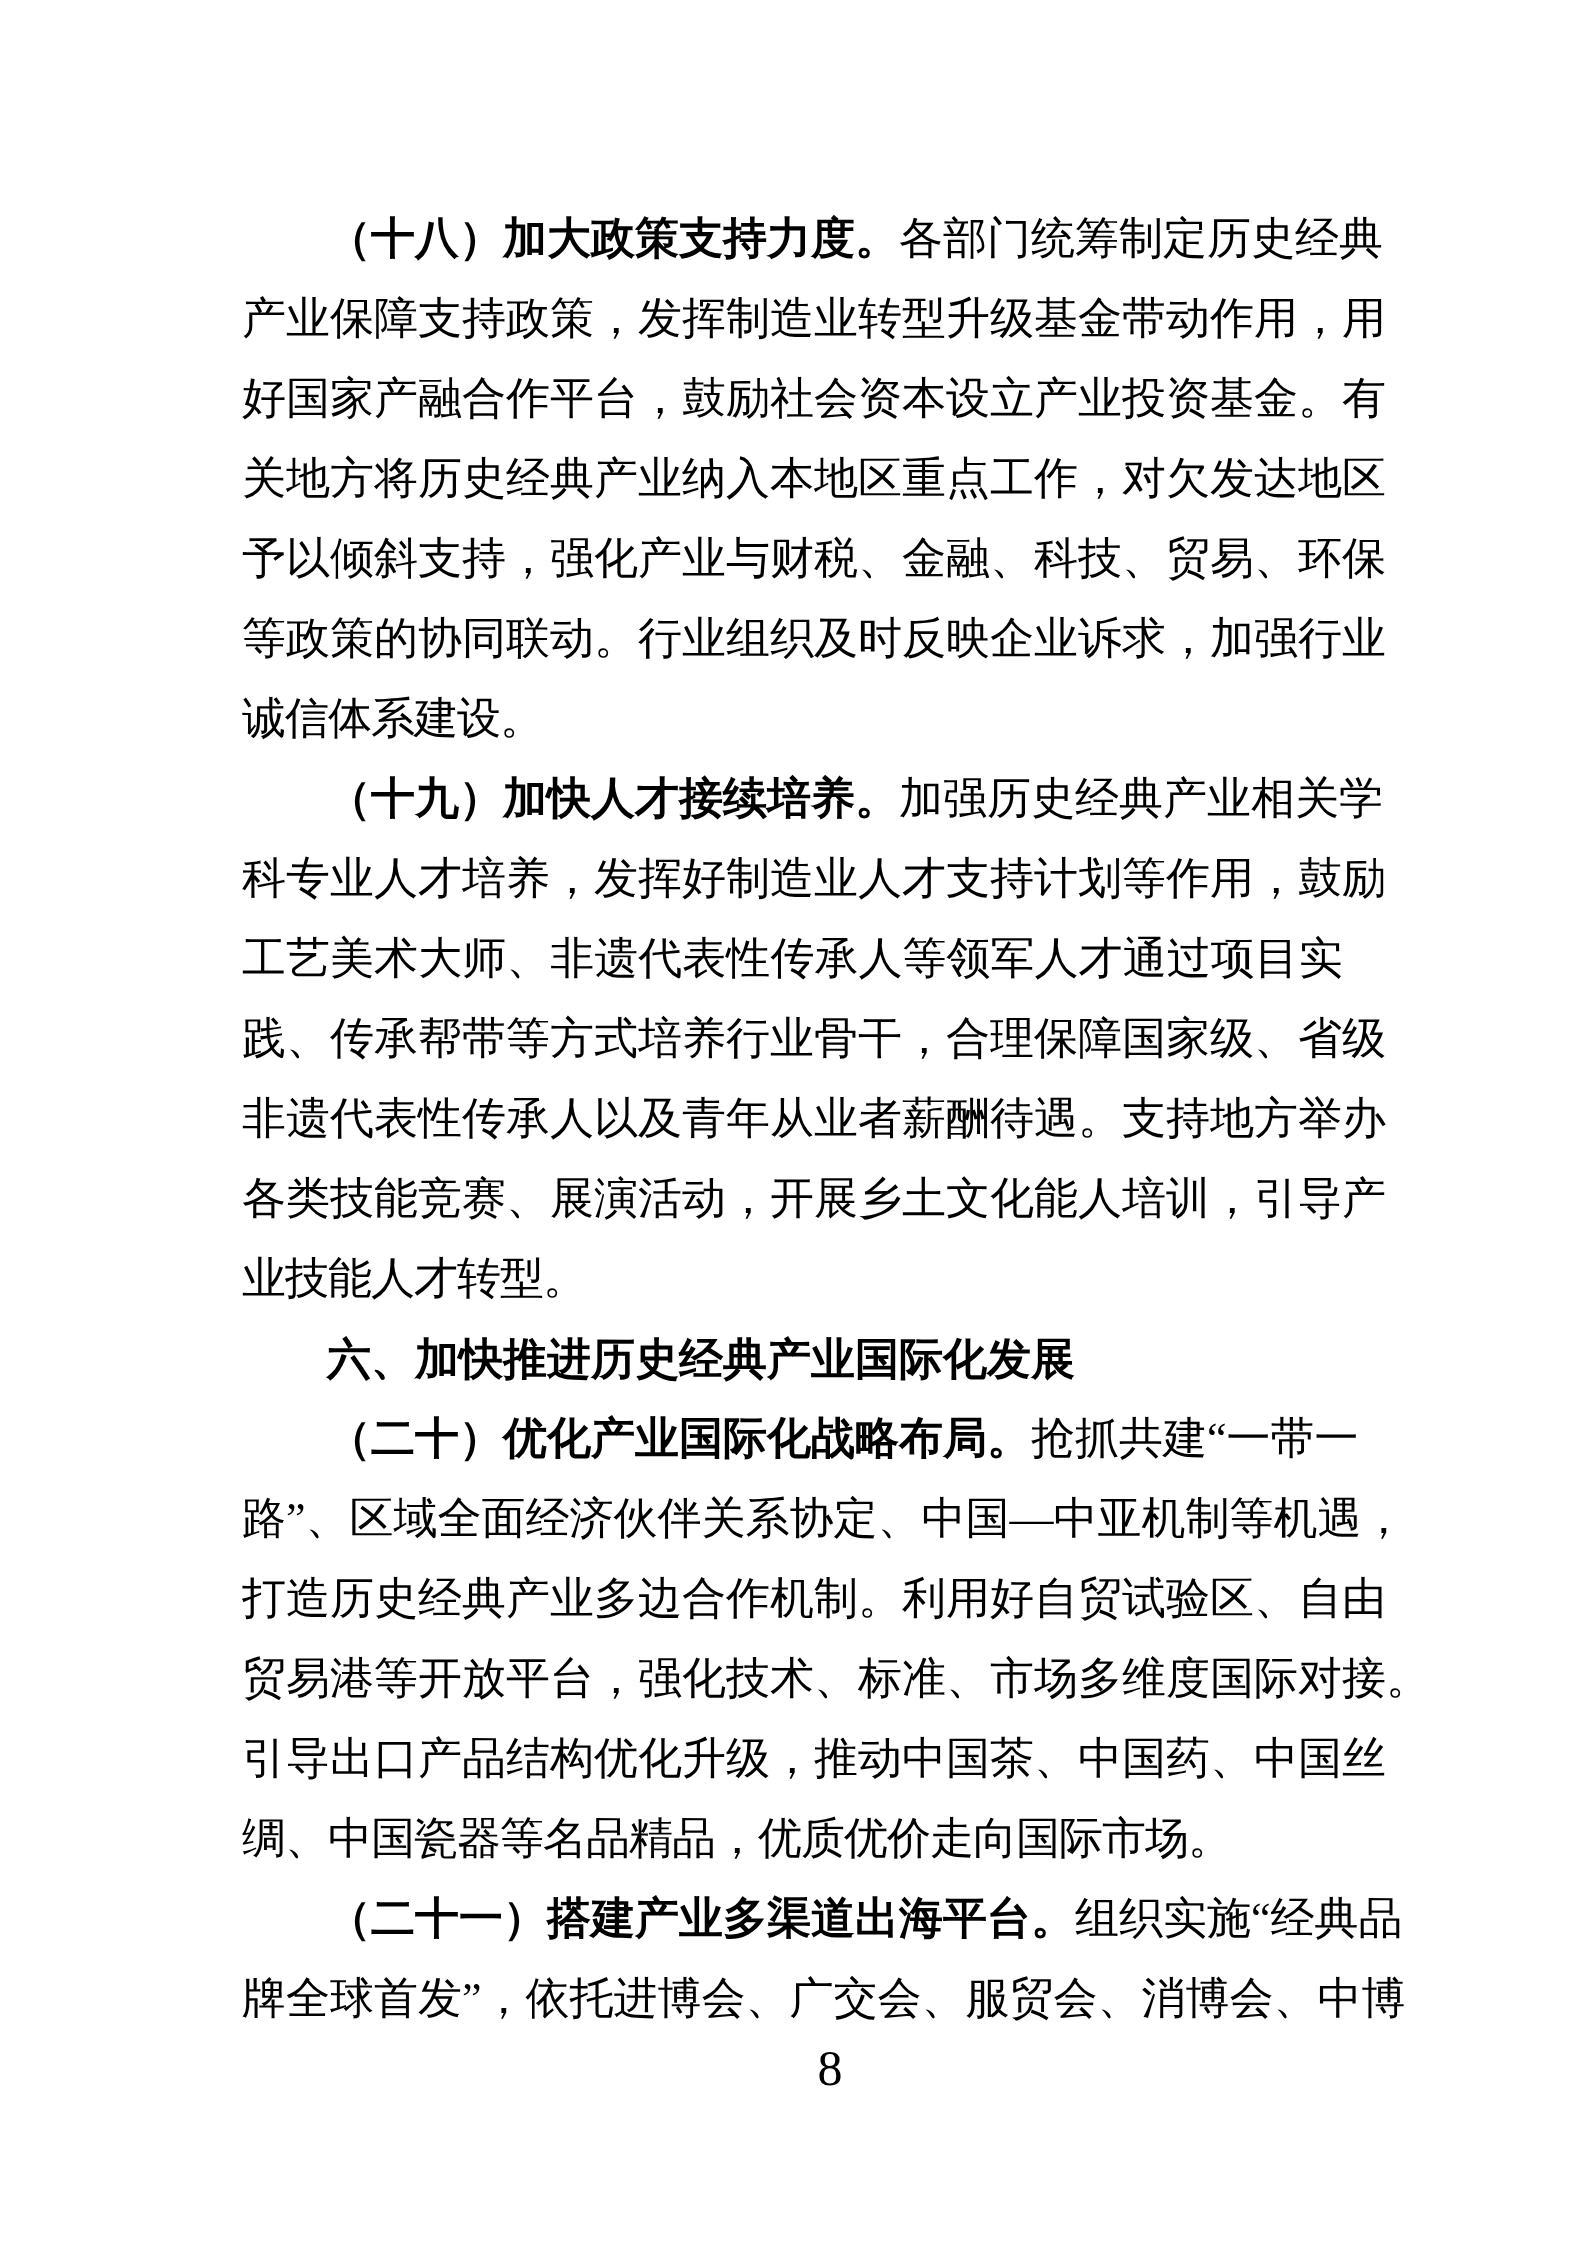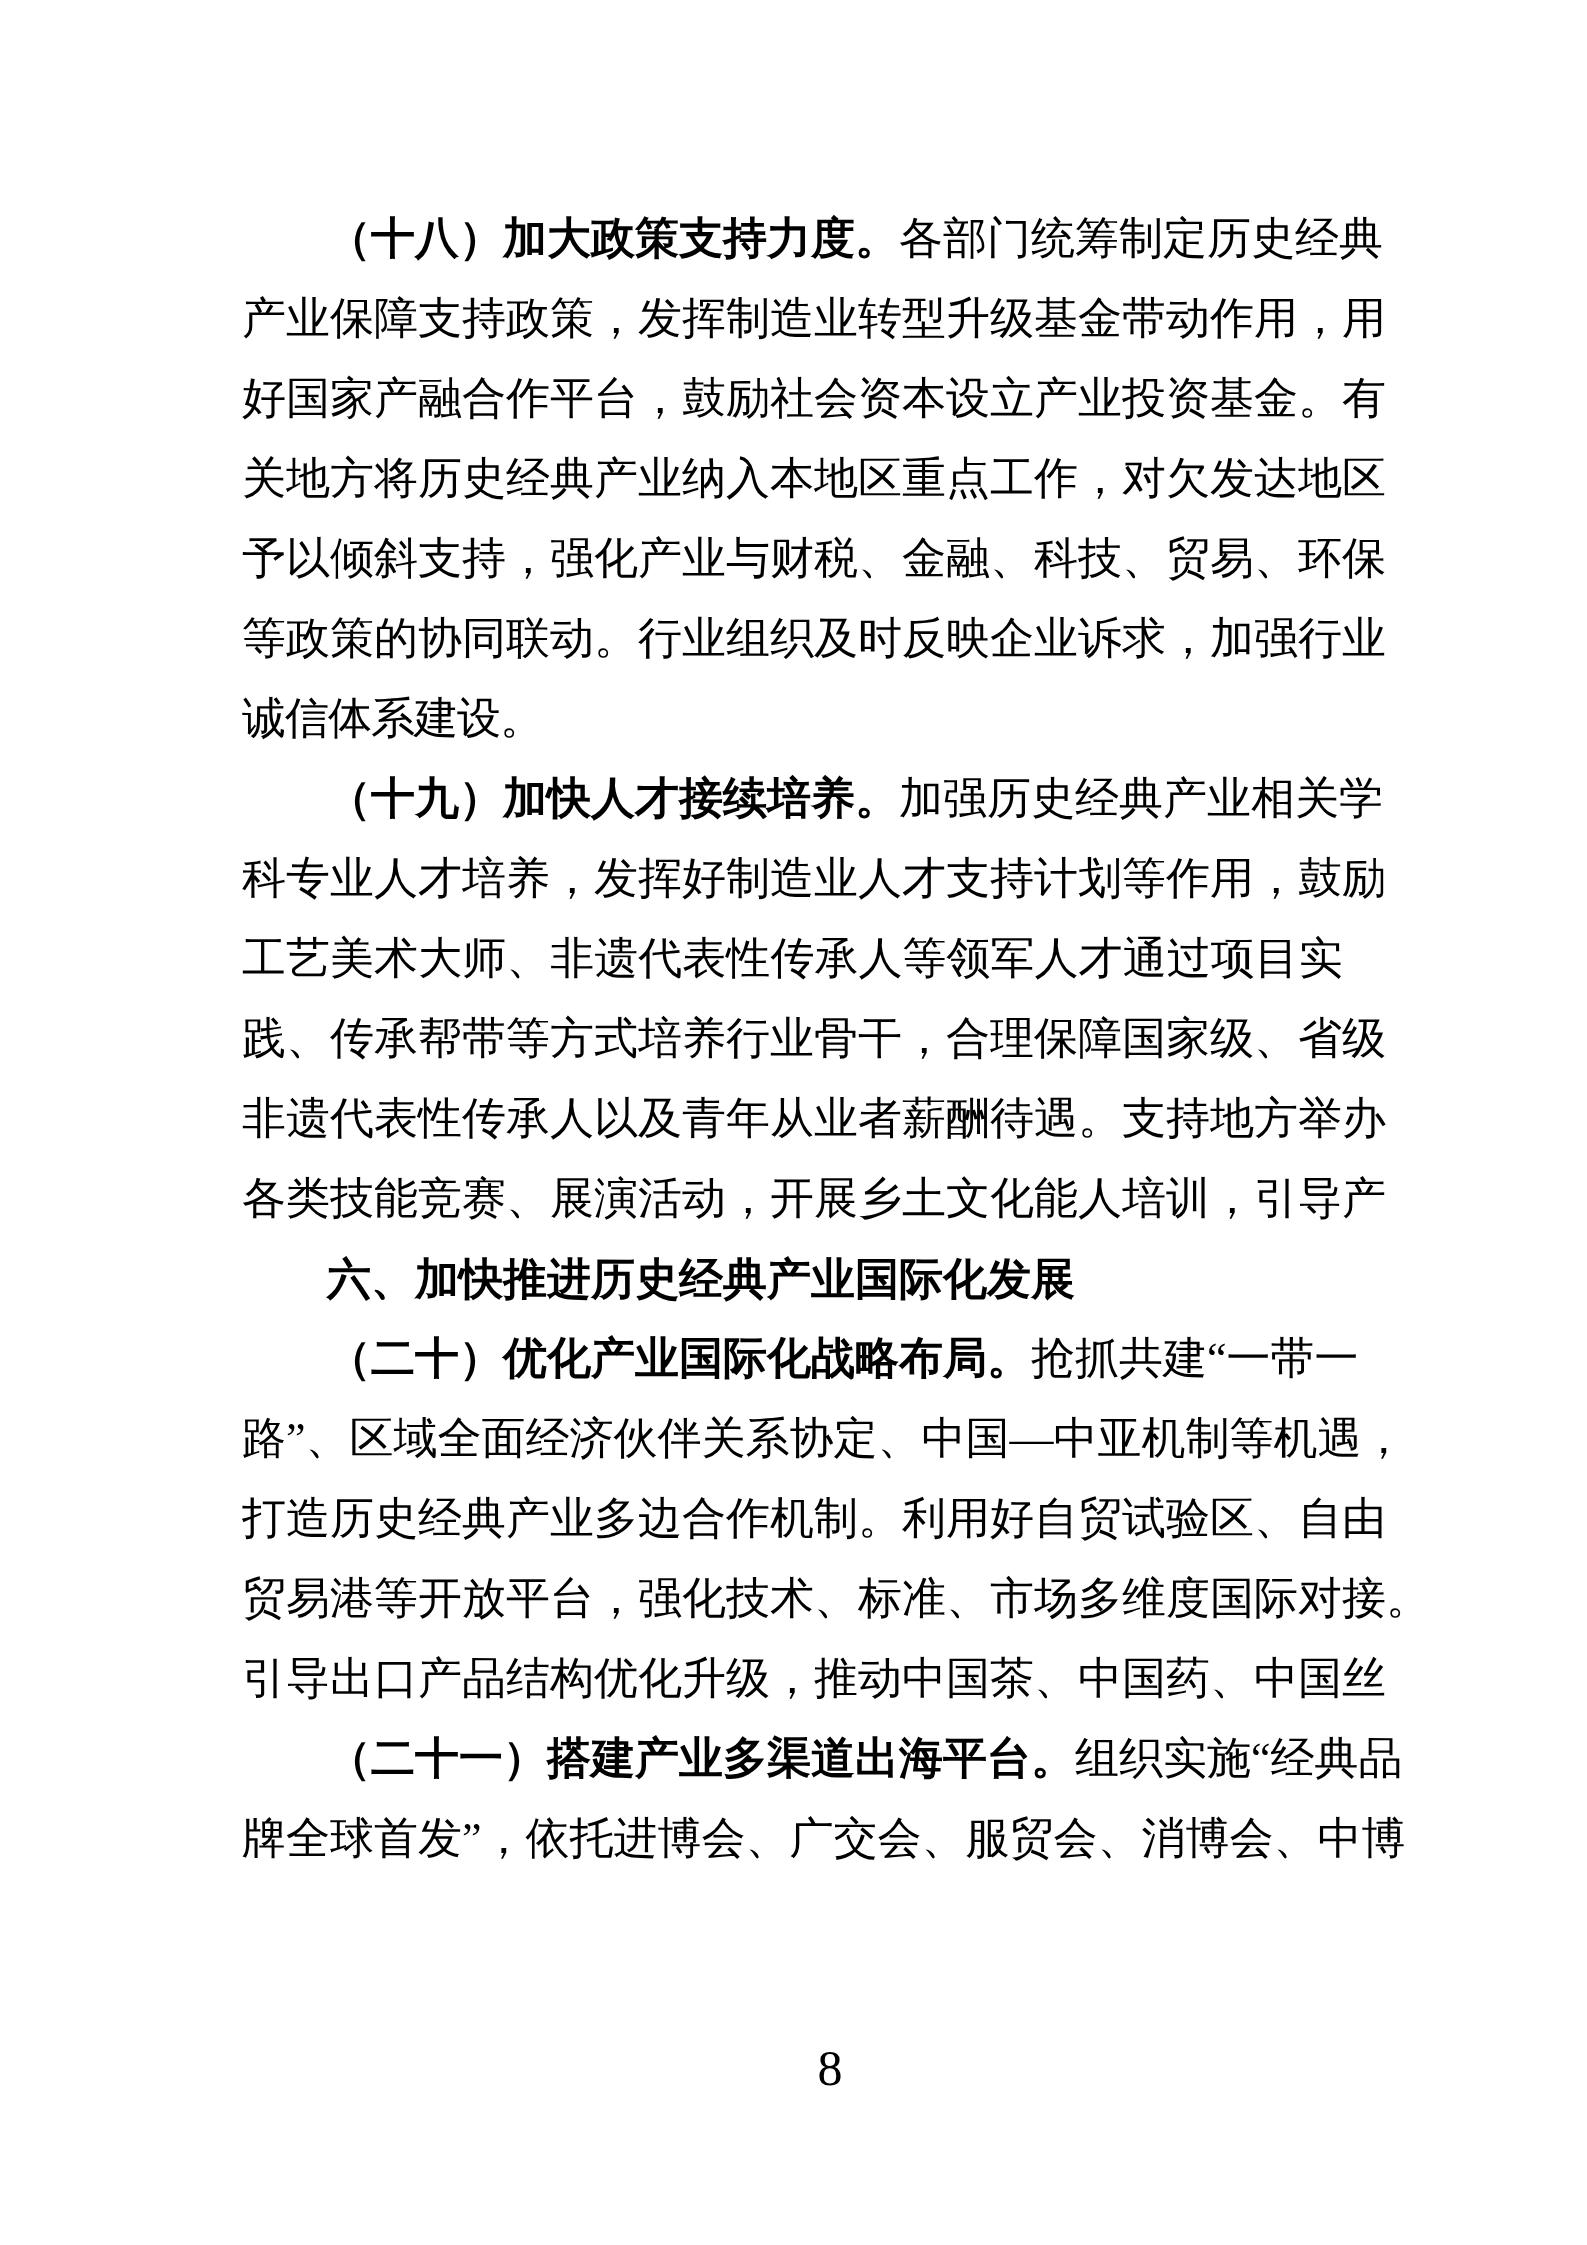--- a/index.html
+++ b/index.html
@@ -385,20 +385,21 @@
         <span class="ch">化</span>
         <span class="ch">能</span>
         <span class="ch">人</span>
         <span class="ch">培</span>
         <span class="ch">训</span>
         <span class="ch">，</span>
         <span class="ch">引</span>
         <span class="ch">导</span>
         <span class="ch">产</span>
       </div>
+      <div class="line">业技能人才转型。</div>
       <div class="line heading">六、加快推进历史经典产业国际化发展</div>
       <div class="line fill first">
         <span class="ch lead">（</span>
         <span class="ch lead">二</span>
         <span class="ch lead">十</span>
         <span class="ch lead">）</span>
         <span class="ch lead">优</span>
         <span class="ch lead">化</span>
         <span class="ch lead">产</span>
         <span class="ch lead">业</span>
@@ -526,20 +527,21 @@
         <span class="ch">茶</span>
         <span class="ch">、</span>
         <span class="ch">中</span>
         <span class="ch">国</span>
         <span class="ch">药</span>
         <span class="ch">、</span>
         <span class="ch">中</span>
         <span class="ch">国</span>
         <span class="ch">丝</span>
       </div>
+      <div class="line">绸、中国瓷器等名品精品，优质优价走向国际市场。</div>
       <div class="line fill first">
         <span class="ch lead">（</span>
         <span class="ch lead">二</span>
         <span class="ch lead">十</span>
         <span class="ch lead">一</span>
         <span class="ch lead">）</span>
         <span class="ch lead">搭</span>
         <span class="ch lead">建</span>
         <span class="ch lead">产</span>
         <span class="ch lead">业</span>

